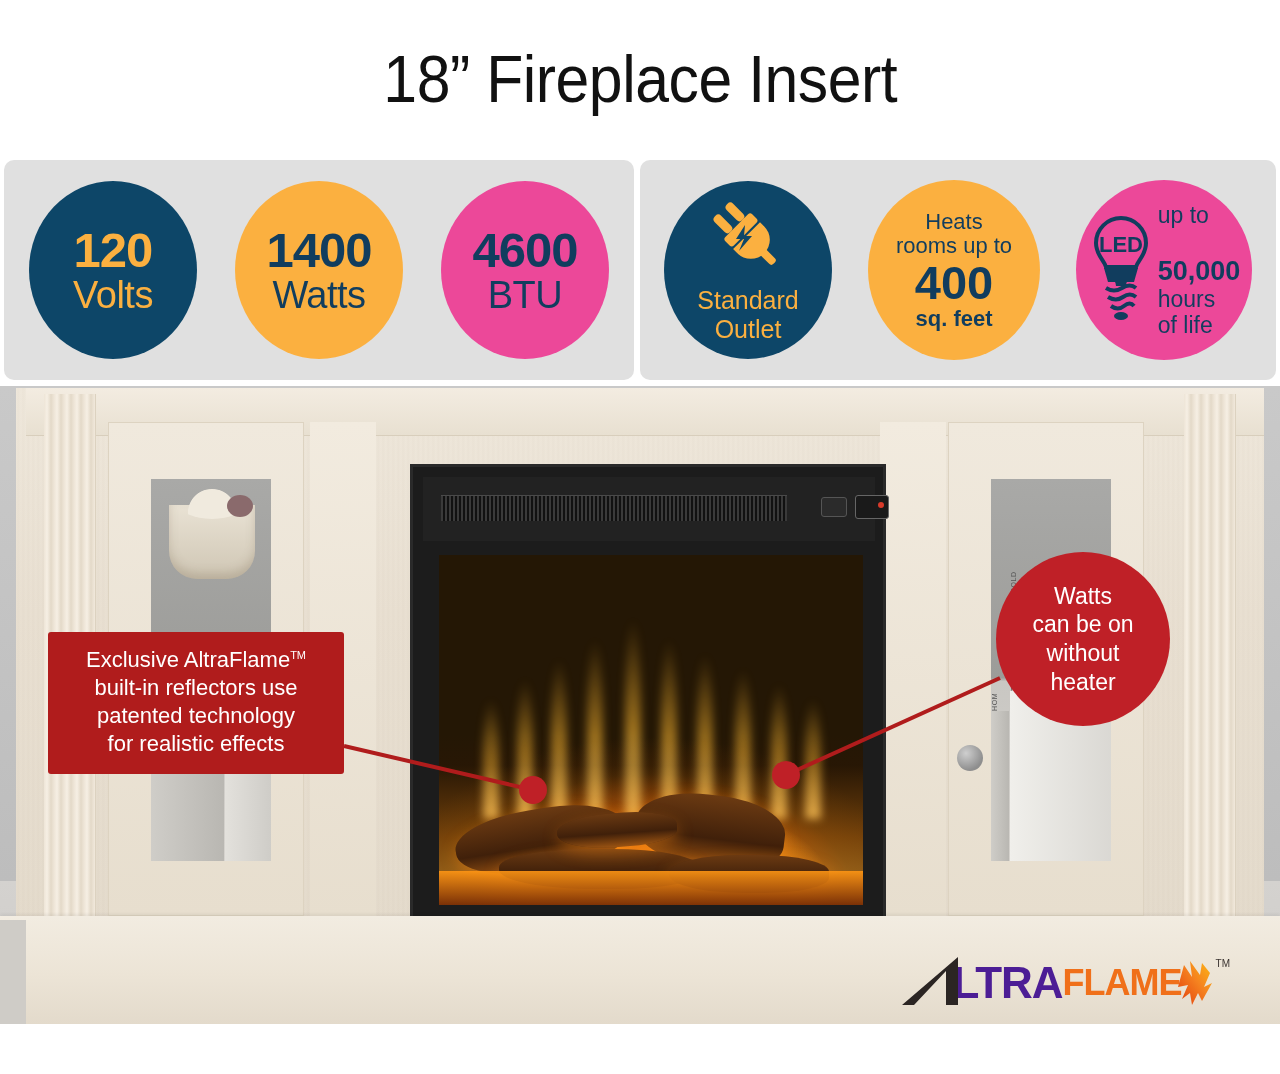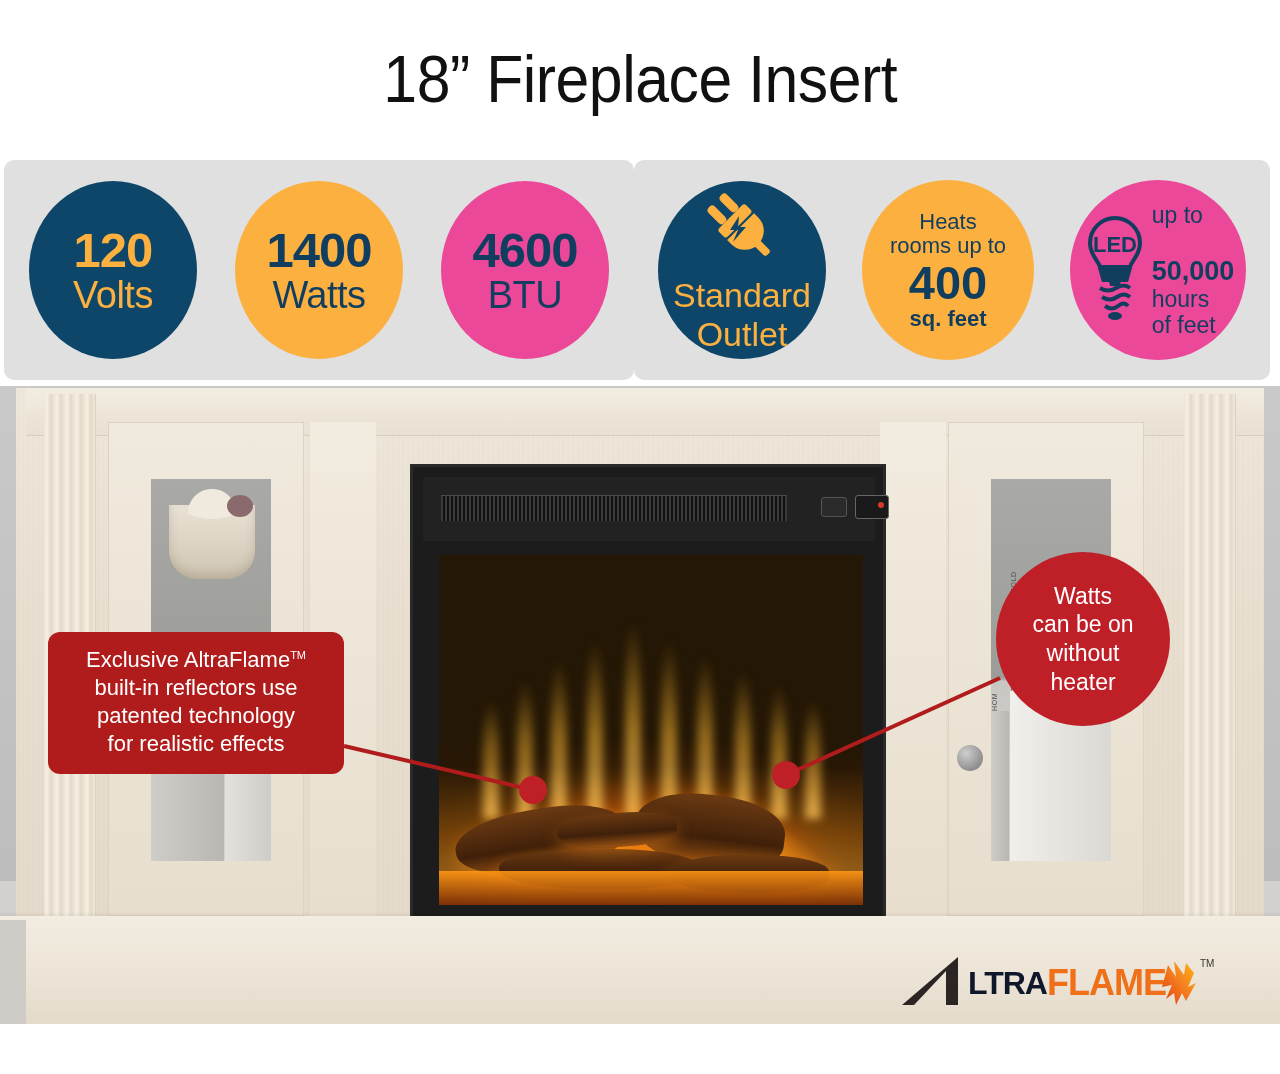--- a/index.html
+++ b/index.html
@@ -18,21 +18,21 @@
   }
   .title-bar h1{
     font-size:66px; font-weight:400; color:#111; letter-spacing:-0.5px;
     font-family:"Liberation Sans", sans-serif;
     transform:scaleX(0.92);
   }
 
   
   .spec-panel{
     position:absolute; left:4px; top:160px; width:1272px; height:220px;
-    display:flex; 
+    display:flex; gap:6px;
   }
   .spec-group{
     background:#e0e0e0; border-radius:10px;
     display:flex; align-items:center; justify-content:space-around;
     padding:0 6px;
   }
   .spec-group.g1{ width:630px; }
   .spec-group.g2{ width:636px; }
 
   .badge{
@@ -47,21 +47,21 @@
 
   .b-num{ font-size:49px; font-weight:700; letter-spacing:-1px; }
   .b-unit{ font-size:38px; font-weight:400; letter-spacing:-0.5px; }
   .t-orange{ color:#fbb040; }
   .t-navy{ color:#113d5e; }
 
   .badge.sz1{ width:168px; height:178px; }
 
   
   .badge.outlet{ width:168px; height:178px; justify-content:center; gap:2px;}
-  .outlet-label{ font-size:34px; color:#fbb040; line-height:1.08; font-weight:400;}
+  .outlet-label{ font-size:25px; color:#fbb040; line-height:1.08; font-weight:400;}
 
   
   .badge.heats{ width:172px; height:180px; gap:0px; }
   .heats-l1{ font-size:22px; color:#113d5e; line-height:1.1; }
   .heats-400{ font-size:47px; font-weight:700; color:#113d5e; line-height:1.05;}
   .heats-sq{ font-size:22px; font-weight:700; color:#113d5e; }
 
   
   .badge.led{ width:176px; height:180px; flex-direction:row; gap:4px; justify-content:center;}
   .led-text{ font-size:23px; color:#113d5e; text-align:left; line-height:1.13;}
@@ -206,40 +206,40 @@
     box-shadow:0 -2px 3px rgba(0,0,0,.06);
   }
   .bottom-white{ position:absolute; left:0; top:638px; width:1280px; height:50px; background:#fff; }
   .floor-l{ position:absolute; left:0; top:534px; width:26px; height:104px; background:#cfccc7; }
 
   
   svg.leaders{ position:absolute; left:0; top:0; width:1280px; height:688px; pointer-events:none; }
 
   .callout-box{
     position:absolute; left:48px; top:632px; width:296px; padding:14px 12px 16px;
-    background:#b01c1c; border-radius:12px; color:#fff;
+    background:#b01c1c; border-radius:3px; color:#fff;
     text-align:center; font-size:22px; line-height:1.27;
   }
   .callout-box sup{ font-size:11px; vertical-align:super; }
 
   .callout-circle{
     position:absolute; left:996px; top:552px; width:174px; height:174px;
     background:#bf2027; border-radius:50%; color:#fff;
     display:flex; align-items:center; justify-content:center; text-align:center;
     font-size:23px; line-height:1.25;
   }
 
   
   .logo{
     position:absolute; left:916px; top:952px; width:330px; height:74px;
     display:flex; align-items:center;
   }
   .logo-a{ position:relative; width:74px; height:56px; }
   .logo-a svg{ position:absolute; left:0; top:0; }
-  .logo-altra{ font-size:32px; font-weight:700; color:#0f172a; letter-spacing:-1px; margin-left:-6px; }
+  .logo-altra{ font-size:44px; font-weight:700; color:#4c1d95; letter-spacing:-1px; margin-left:-6px; }
   .logo-flame{ font-size:36px; font-weight:700; color:#f0701a; letter-spacing:-1px; }
   .logo-mark{ position:relative; width:40px; height:56px; margin-left:-6px; }
   .logo-tm{ font-size:10px; color:#3a3330; align-self:flex-start; margin-top:12px; }
 </style>
 </head>
 <body>
 
 <div class="title-bar">
   <h1>18” Fireplace Insert</h1>
 </div>
@@ -301,21 +301,21 @@
           <path d="M20 85 q8 5 15 0 q7 -5 13 0" fill="none" stroke="#113d5e" stroke-width="4"></path>
           <path d="M23 94 q7 5 13 0 q6 -5 10 0" fill="none" stroke="#113d5e" stroke-width="4"></path>
           <ellipse cx="33" cy="104" rx="7" ry="4" fill="#113d5e"></ellipse>
           <text x="33" y="40" text-anchor="middle" font-family="Liberation Sans, sans-serif" font-size="22" font-weight="700" fill="#113d5e">LED</text>
         </svg>
       </span>
       <div class="led-text">
         <span>up to</span><br>
         <span class="led-big">50,000</span>
         <span>hours</span><br>
-        <span>of feet</span>
+        <span>of life</span>
       </div>
     </div>
 
   </div>
 </div>
 
 <div class="photo">
   <div class="wall"></div>
 
   <div class="cabinet">

